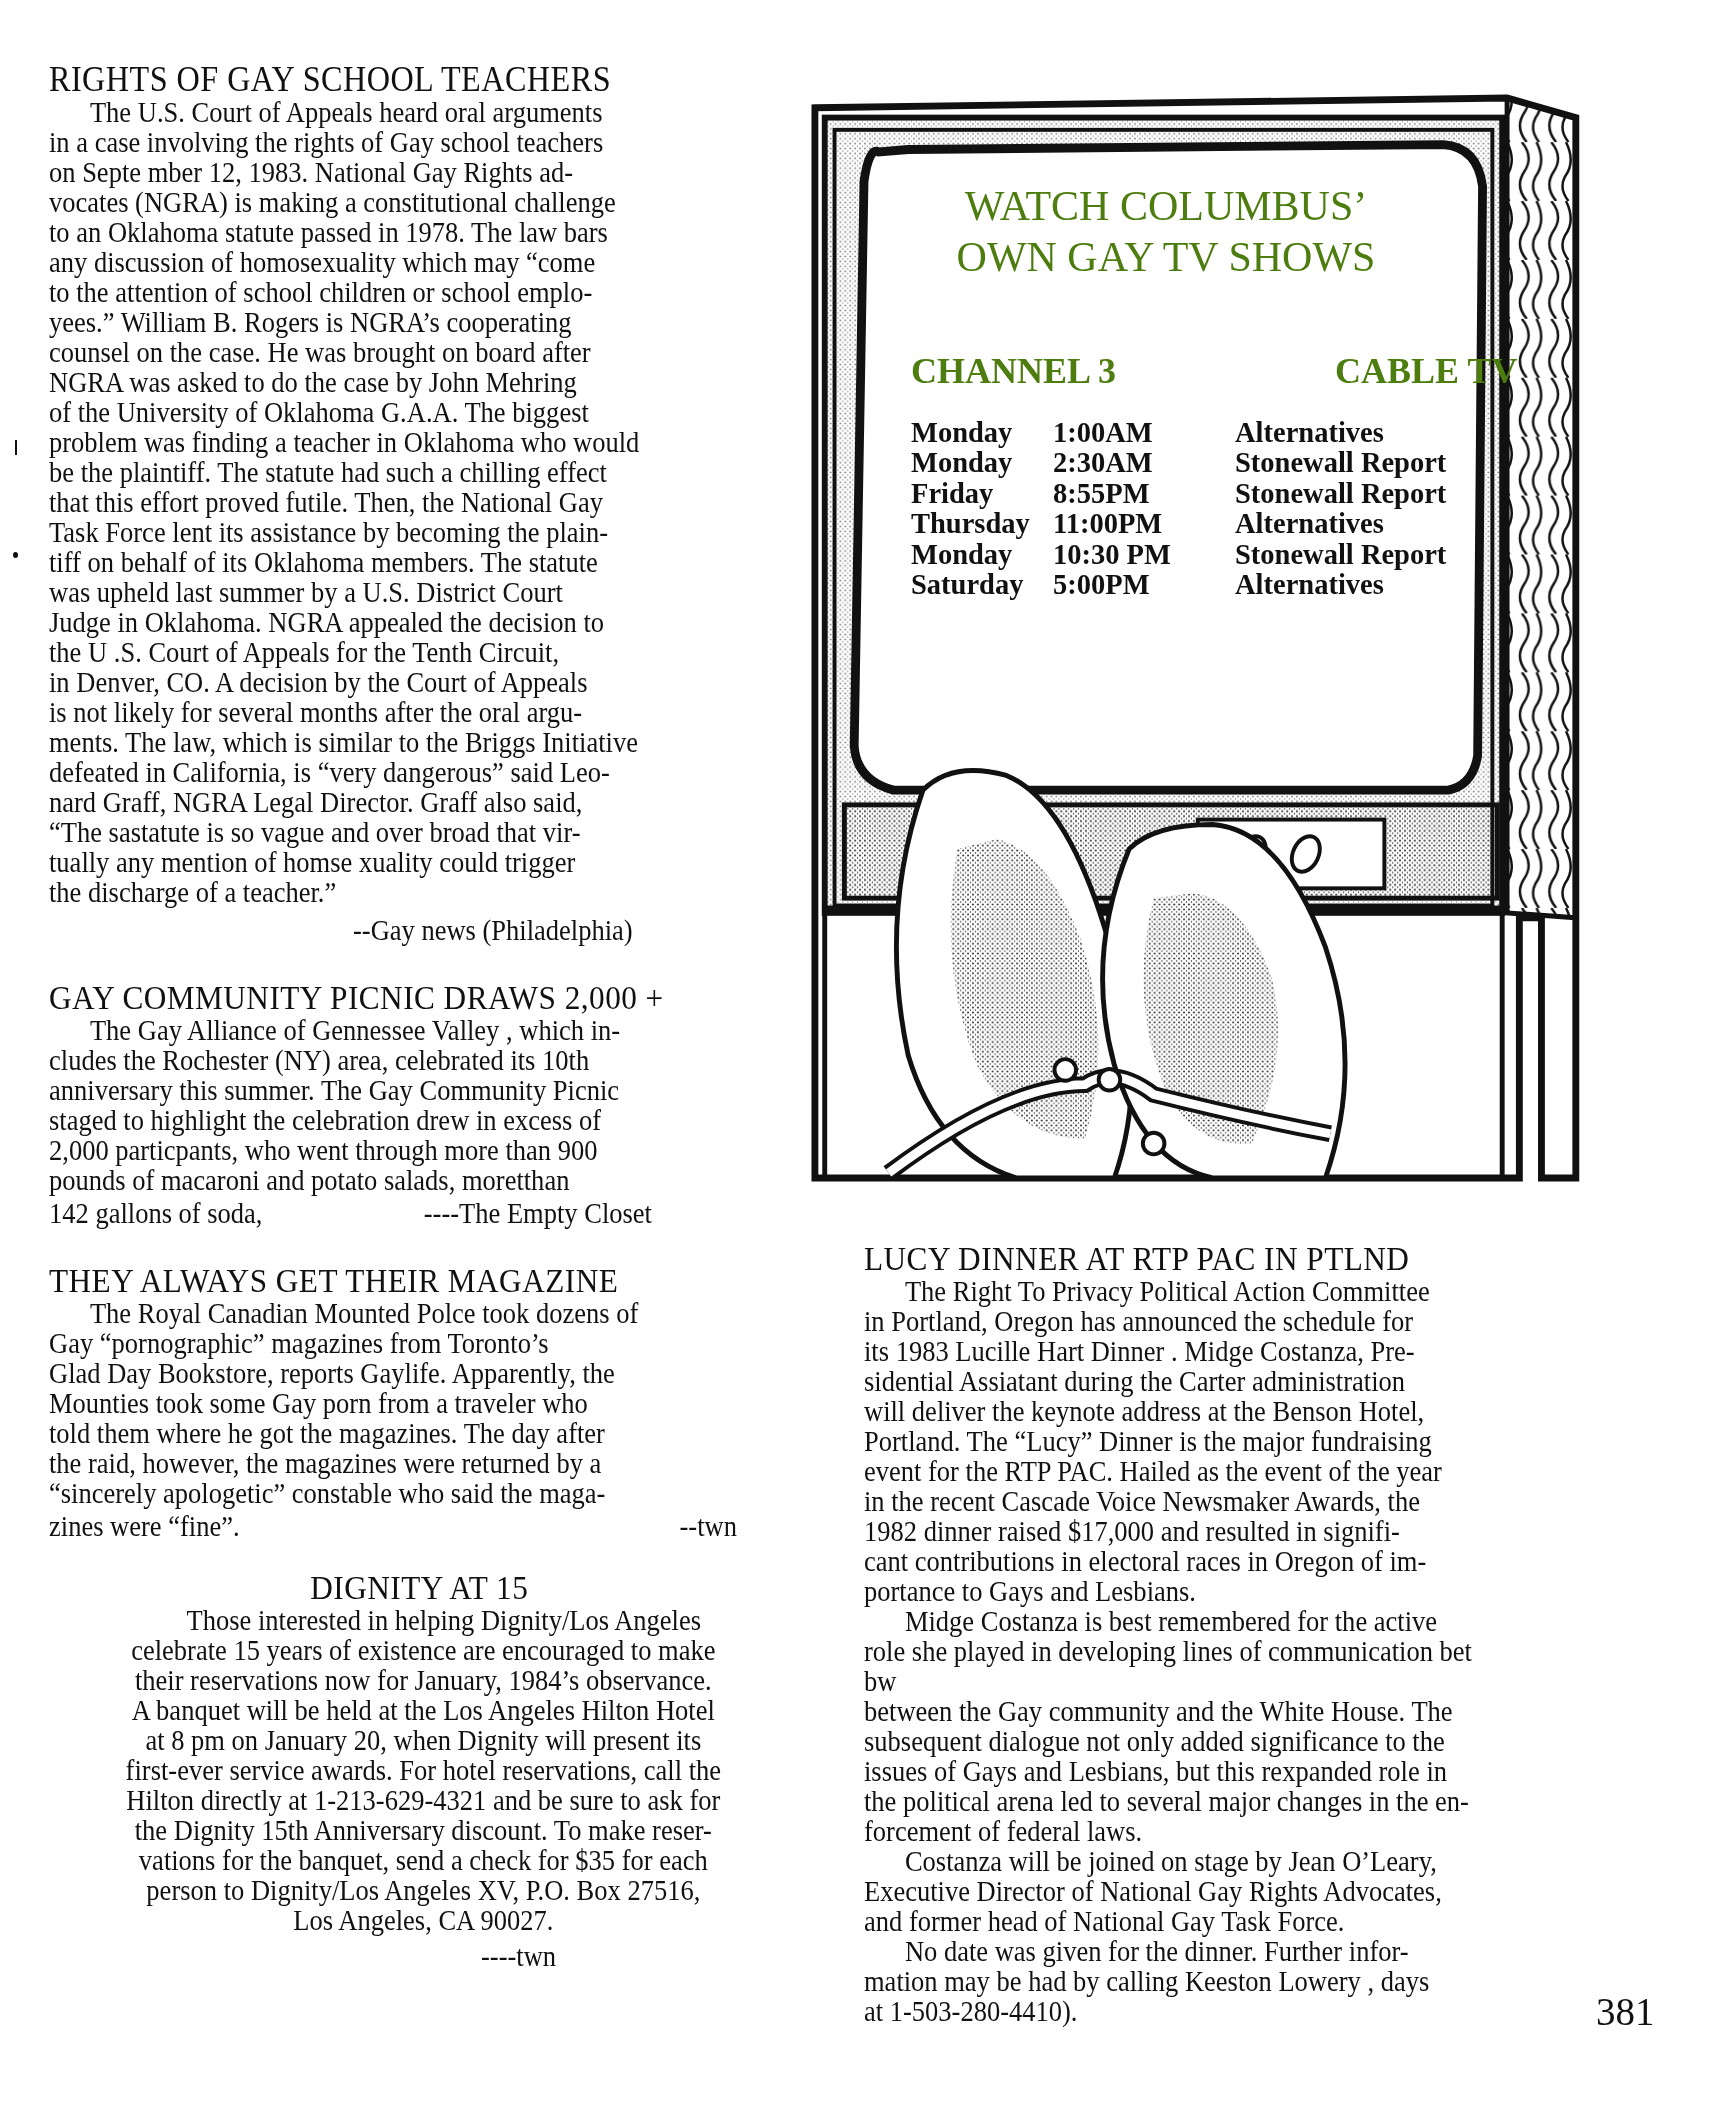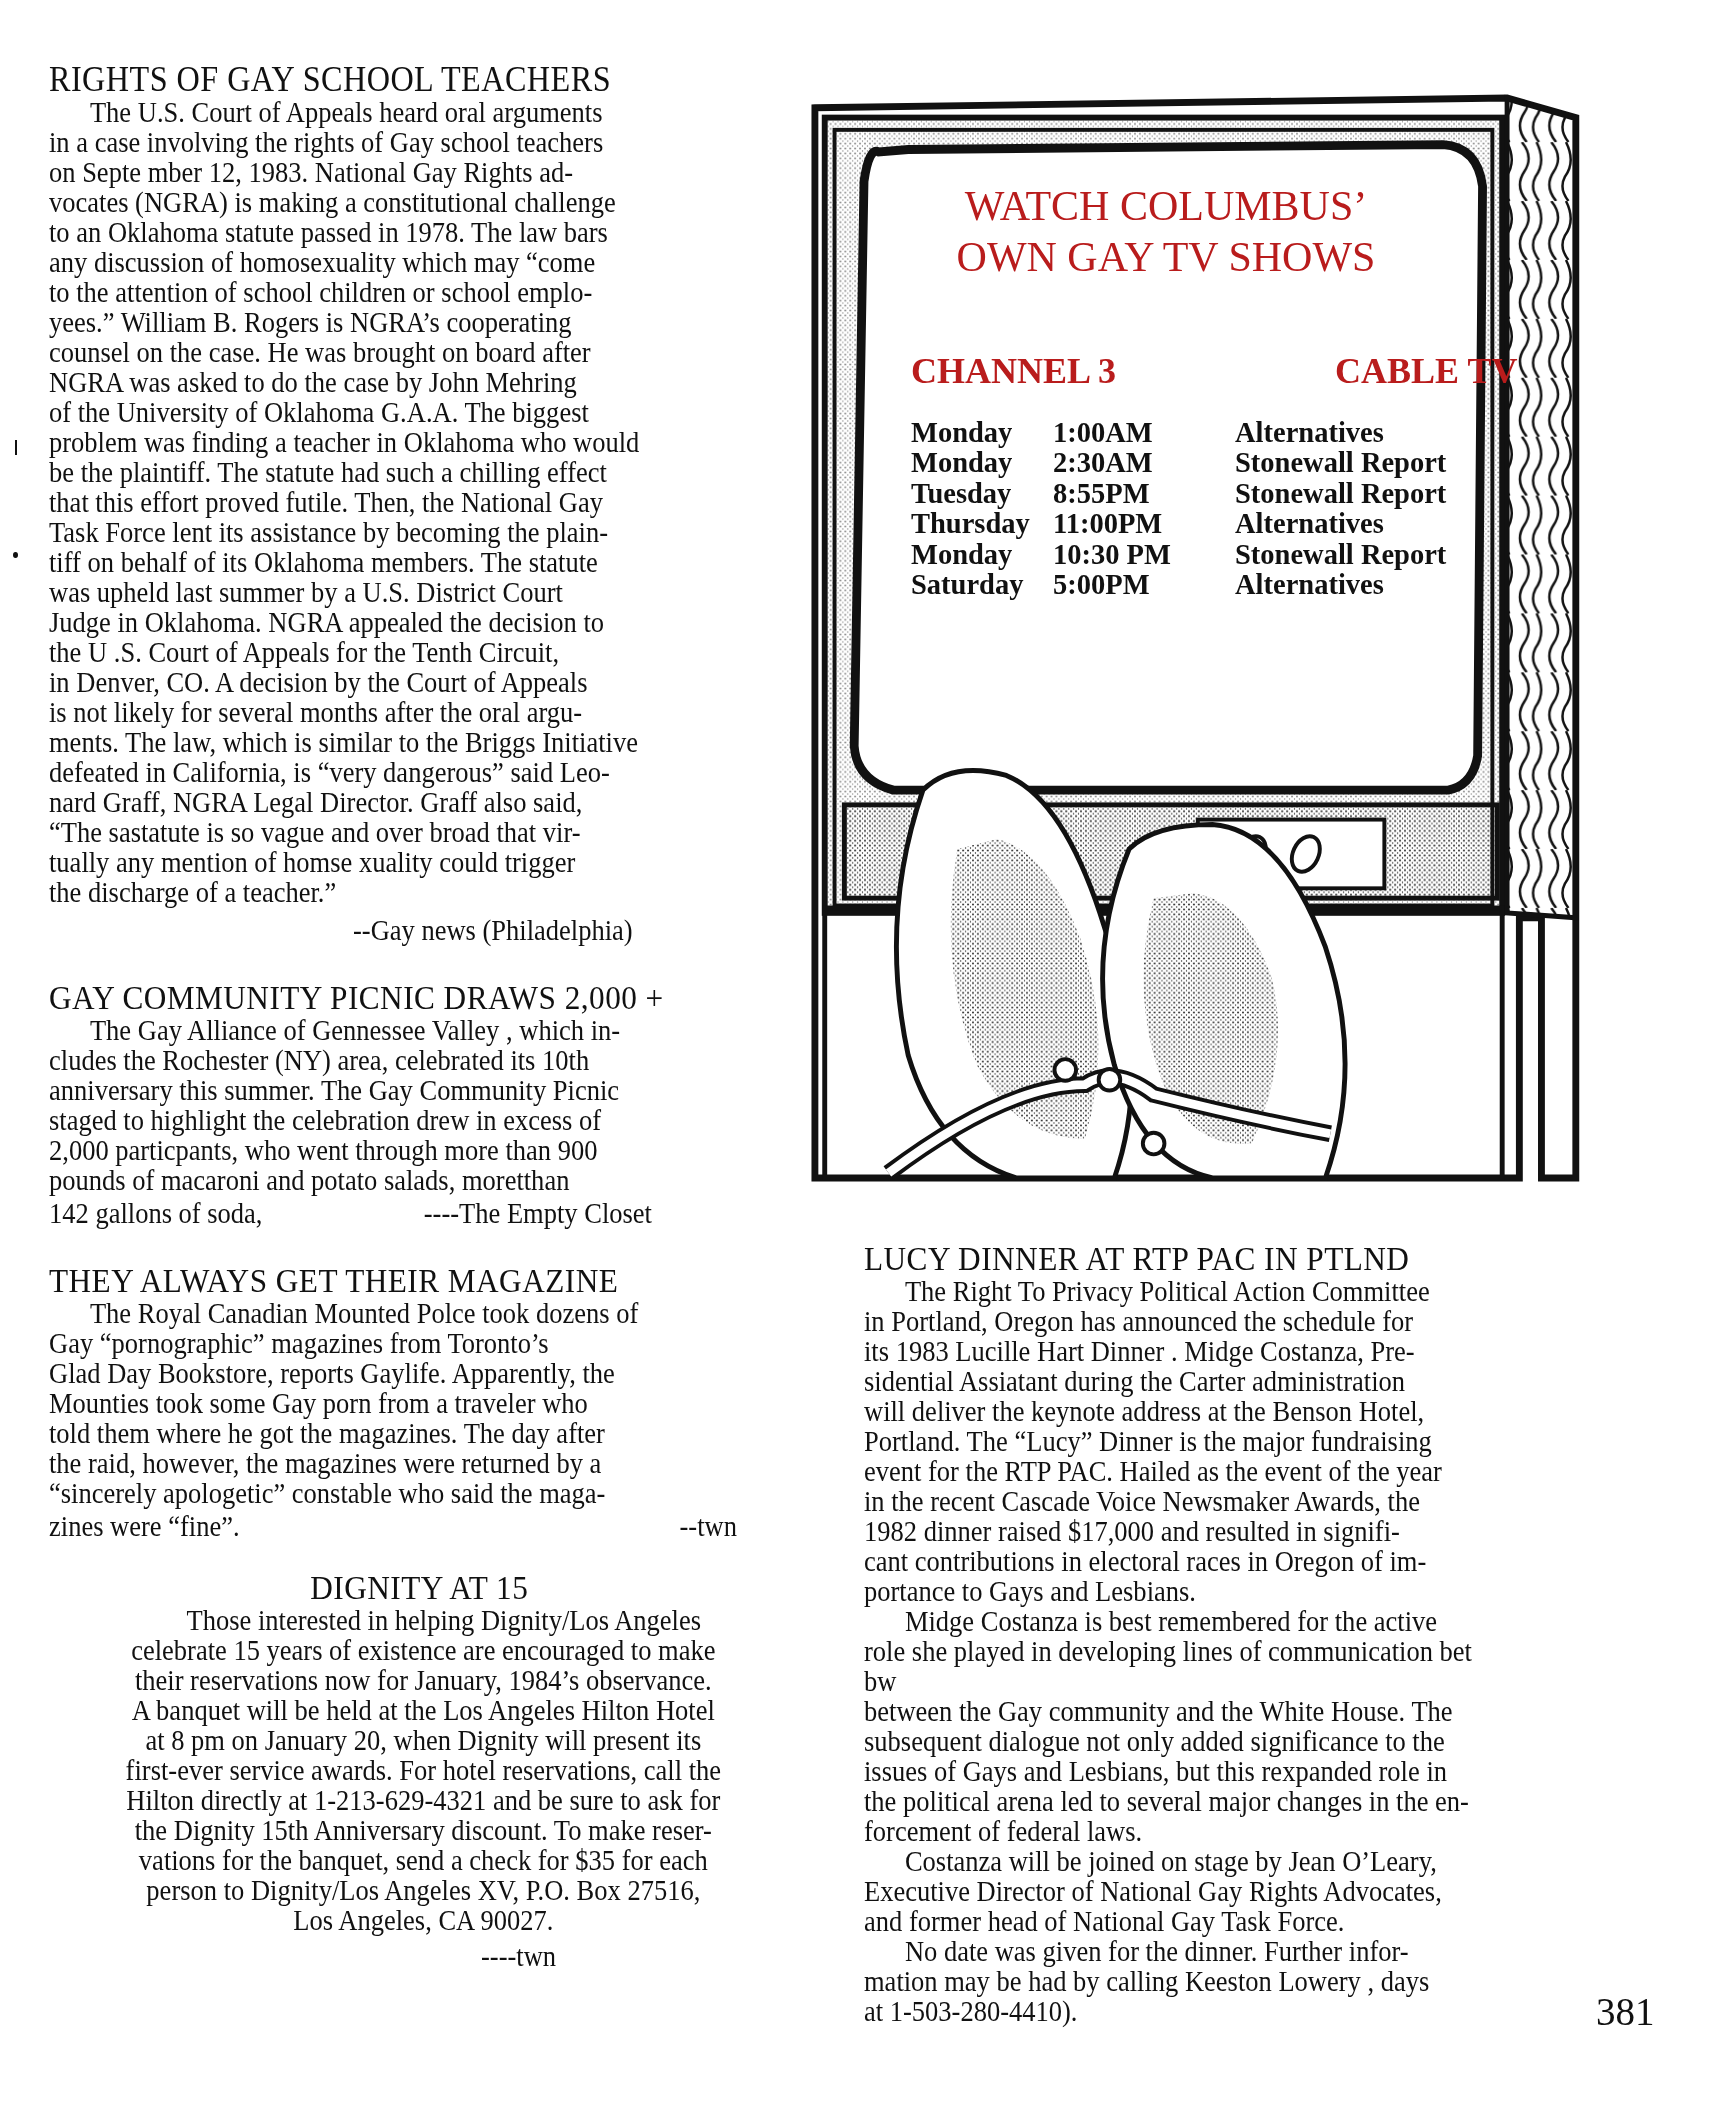--- a/index.html
+++ b/index.html
@@ -7,21 +7,21 @@
        font-family:"Liberation Serif","DejaVu Serif",serif;}
   .col{position:absolute;}
   .headline{font-family:"Liberation Serif",serif;font-size:34px;line-height:37px;margin:0;font-weight:normal;letter-spacing:0.5px;white-space:nowrap;transform:scaleX(0.92);transform-origin:left top;}
   .para{font-size:28.5px;line-height:30px;margin:0;white-space:pre-line;transform:scaleX(0.93);transform-origin:left top;width:805px;}
   .line{display:block;white-space:nowrap;}
   .line.ind{padding-left:44px;}
   .credit{display:block;white-space:nowrap;}
   #left{left:49px;top:61px;width:796px;}
   #tv{position:absolute;left:810px;top:83px;width:864px;height:1105px;}
   #right{left:864px;top:1240px;width:825px;}
-  .tv-text{position:absolute;font-family:"Liberation Serif",serif;color:#b91c1c;}
+  .tv-text{position:absolute;font-family:"Liberation Serif",serif;color:#4d7c0f;}
   .tv-title{font-size:42px;line-height:51px;text-align:center;left:0;right:0;}
   .tv-bold{font-weight:bold;font-size:36px;line-height:30px;}
   .sched-row{position:absolute;white-space:nowrap;font-weight:bold;font-size:28.5px;}
   .pageno{position:absolute;left:1596px;top:1989px;font-size:39px;}
   .speck{position:absolute;background:#111;}
 </style>
 </head>
 <body>
 
 <div id="left" class="col">
@@ -111,21 +111,21 @@
         <span style="position: absolute; left: 0px;">Monday</span>
         <span style="position: absolute; left: 142px;">1:00AM</span>
         <span style="position: absolute; left: 324px;">Alternatives</span>
       </div>
       <div class="sched-row" style="top: 30px; left: 0px; width: 565px;">
         <span style="position: absolute; left: 0px;">Monday</span>
         <span style="position: absolute; left: 142px;">2:30AM</span>
         <span style="position: absolute; left: 324px;">Stonewall Report</span>
       </div>
       <div class="sched-row" style="top: 61px; left: 0px; width: 565px;">
-        <span style="position: absolute; left: 0px;">Tuesday</span>
+        <span style="position: absolute; left: 0px;">Friday</span>
         <span style="position: absolute; left: 142px;">8:55PM</span>
         <span style="position: absolute; left: 324px;">Stonewall Report</span>
       </div>
       <div class="sched-row" style="top: 91px; left: 0px; width: 565px;">
         <span style="position: absolute; left: 0px;">Thursday</span>
         <span style="position: absolute; left: 142px;">11:00PM</span>
         <span style="position: absolute; left: 324px;">Alternatives</span>
       </div>
       <div class="sched-row" style="top: 122px; left: 0px; width: 565px;">
         <span style="position: absolute; left: 0px;">Monday</span>

